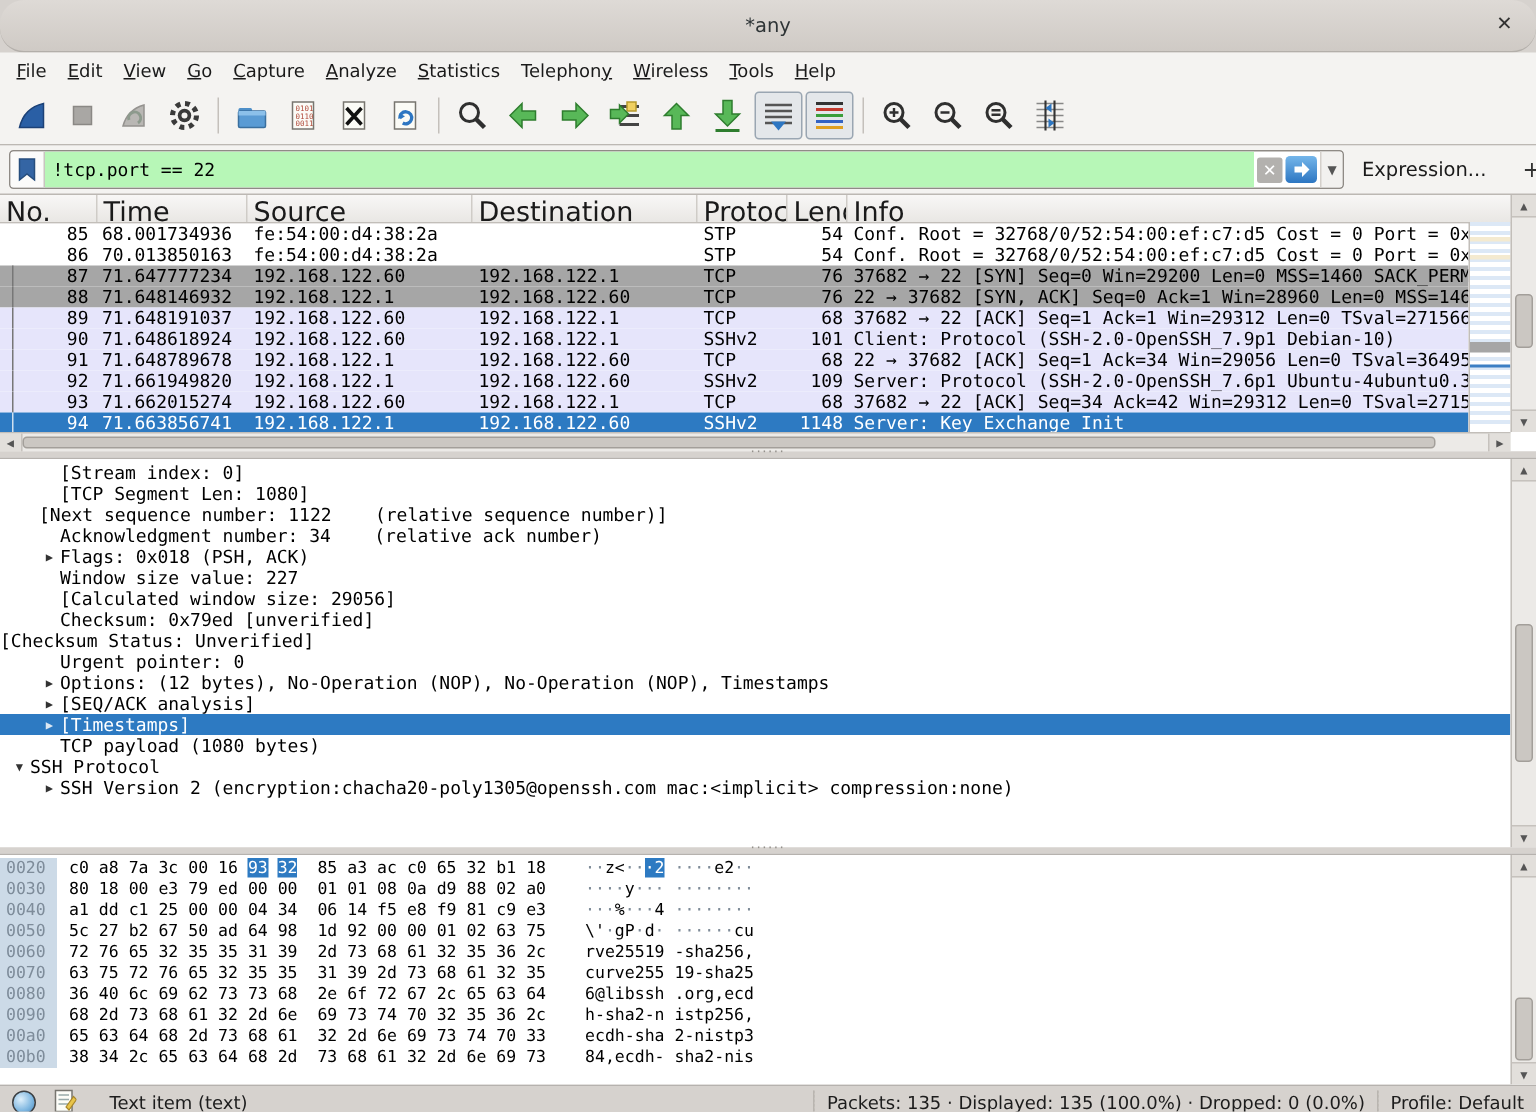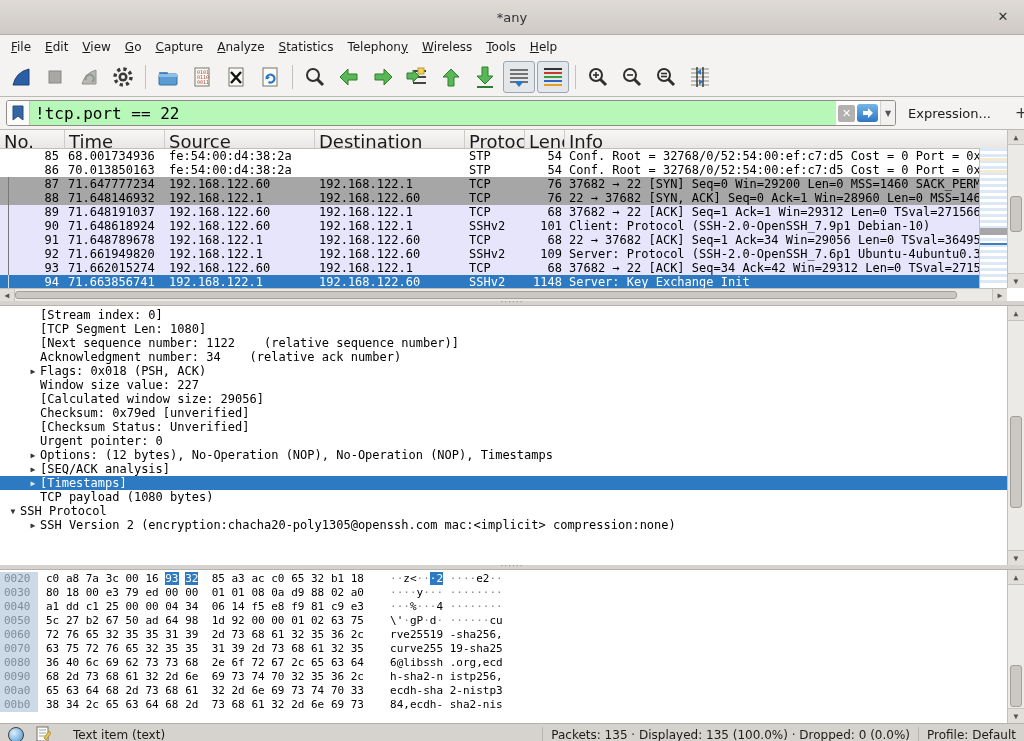--- a/index.html
+++ b/index.html
@@ -2,21 +2,21 @@
 <html><head>
 <meta charset="utf-8">
 <style>
   html,body{margin:0;padding:0;}
   body{width:1024px;height:741px;overflow:hidden;background:#d6d2ce;
        font-family:"DejaVu Sans","Liberation Sans",sans-serif;font-size:12px;color:#111;}
   .window{position:relative;width:1024px;height:741px;display:flex;flex-direction:column;}
 
   
   .titlebar{height:34px;background:linear-gradient(#dedad6,#cfcac5);display:flex;align-items:center;
-            border-bottom:1px solid #b3afaa;position:relative;flex:0 0 auto;}
+            border-bottom:1px solid #b3afaa;position:relative;flex:0 0 auto;border-radius:16px;}
   .title{flex:1;text-align:center;font-size:13px;color:#2e3436;}
   .close-btn{position:absolute;right:12px;top:8px;width:18px;height:18px;line-height:18px;text-align:center;
              font-size:13px;color:#333;cursor:default;}
 
   
   .menubar{height:23px;background:#f4f3f1;display:flex;align-items:center;padding-left:4px;flex:0 0 auto;}
   .menu-item{padding:2px 7px;font-size:12px;color:#1a1a1a;}
   .menu-item u{text-decoration:underline;}
 
   
@@ -29,21 +29,21 @@
   .tbtn svg{display:block;}
 
   
   .filterbar{height:32px;background:#f4f3f1;border-bottom:1px solid #bcb8b3;display:flex;align-items:center;
              padding:0 6px;flex:0 0 auto;}
   .filter-frame{display:flex;align-items:center;height:24px;border:1px solid #8f8b86;border-radius:3px;
                 background:#fff;overflow:hidden;flex:0 0 auto;width:888px;}
   .bookmark-box{width:22px;height:100%;display:flex;align-items:center;justify-content:center;background:#fbfbfa;
                 border-right:1px solid #c9c5c0;}
   .filter-input{flex:1;height:100%;border:none;outline:none;background:#b7f7b7;
-                font-family:"DejaVu Sans Mono","Liberation Mono",monospace;font-size:16px;padding:0 5px;color:#000;}
+                font-family:"DejaVu Sans Mono","Liberation Mono",monospace;font-size:12px;padding:0 5px;color:#000;}
   .clear-btn{width:17px;height:17px;background:#b3b1ae;border-radius:2px;color:#fff;font-size:11px;line-height:17px;
              text-align:center;margin:0 2px;font-weight:bold;}
   .apply-btn{width:21px;height:18px;background:linear-gradient(#74b6ea,#2d76c2);border-radius:3px;color:#fff;
              display:flex;align-items:center;justify-content:center;margin-right:2px;}
   .combo-arrow{width:14px;height:100%;display:flex;align-items:center;justify-content:center;color:#555;
                font-size:8px;background:#f2f1ef;border-left:1px solid #d4d0cb;}
   .expr-label{margin-left:12px;font-size:13px;color:#1a1a1a;}
   .fsep{width:1px;height:22px;background:#c4c0bb;margin:0 9px;}
   .add-btn{font-size:15px;color:#333;padding:0 6px;}
 
@@ -451,27 +451,27 @@
       <div class="hbtn right">▶</div>
     </div>
   </div>
 
   <div class="splitter"></div>
 
   <div class="details">
     <div class="dview">
         <div class="dline" style="padding-left: 26px;"><span class="exp"></span><span>[Stream index: 0]</span></div>
         <div class="dline" style="padding-left: 26px;"><span class="exp"></span><span>[TCP Segment Len: 1080]</span></div>
-        <div class="dline" style="padding-left: 26px;"><span class="exp"></span><span>[Next sequence number: 1122    (relative sequence number)]</span></div>
+        <div class="dline" style="padding-left: 26px; flex-direction: column;"><span class="exp"></span><span>[Next sequence number: 1122    (relative sequence number)]</span></div>
         <div class="dline" style="padding-left: 26px;"><span class="exp"></span><span>Acknowledgment number: 34    (relative ack number)</span></div>
         <div class="dline" style="padding-left: 26px;"><span class="exp">▶</span><span>Flags: 0x018 (PSH, ACK)</span></div>
         <div class="dline" style="padding-left: 26px;"><span class="exp"></span><span>Window size value: 227</span></div>
         <div class="dline" style="padding-left: 26px;"><span class="exp"></span><span>[Calculated window size: 29056]</span></div>
         <div class="dline" style="padding-left: 26px;"><span class="exp"></span><span>Checksum: 0x79ed [unverified]</span></div>
-        <div class="dline" style="padding-left: 26px;"><span class="exp"></span><span>[Checksum Status: Unverified]</span></div>
+        <div class="dline" style=" flex-direction: column;"><span class="exp"></span><span>[Checksum Status: Unverified]</span></div>
         <div class="dline" style="padding-left: 26px;"><span class="exp"></span><span>Urgent pointer: 0</span></div>
         <div class="dline" style="padding-left: 26px;"><span class="exp">▶</span><span>Options: (12 bytes), No-Operation (NOP), No-Operation (NOP), Timestamps</span></div>
         <div class="dline" style="padding-left: 26px;"><span class="exp">▶</span><span>[SEQ/ACK analysis]</span></div>
         <div class="dline sel" style="padding-left: 26px;"><span class="exp">▶</span><span>[Timestamps]</span></div>
         <div class="dline" style="padding-left: 26px;"><span class="exp"></span><span>TCP payload (1080 bytes)</span></div>
         <div class="dline" style="padding-left: 6px;"><span class="exp">▼</span><span>SSH Protocol</span></div>
         <div class="dline" style="padding-left: 26px;"><span class="exp">▶</span><span>SSH Version 2 (encryption:chacha20-poly1305@openssh.com mac:&lt;implicit&gt; compression:none)</span></div>
       </div>
     <div class="vscroll" style="top:0;height:259px;">
       <div class="sbtn up">▲</div>

